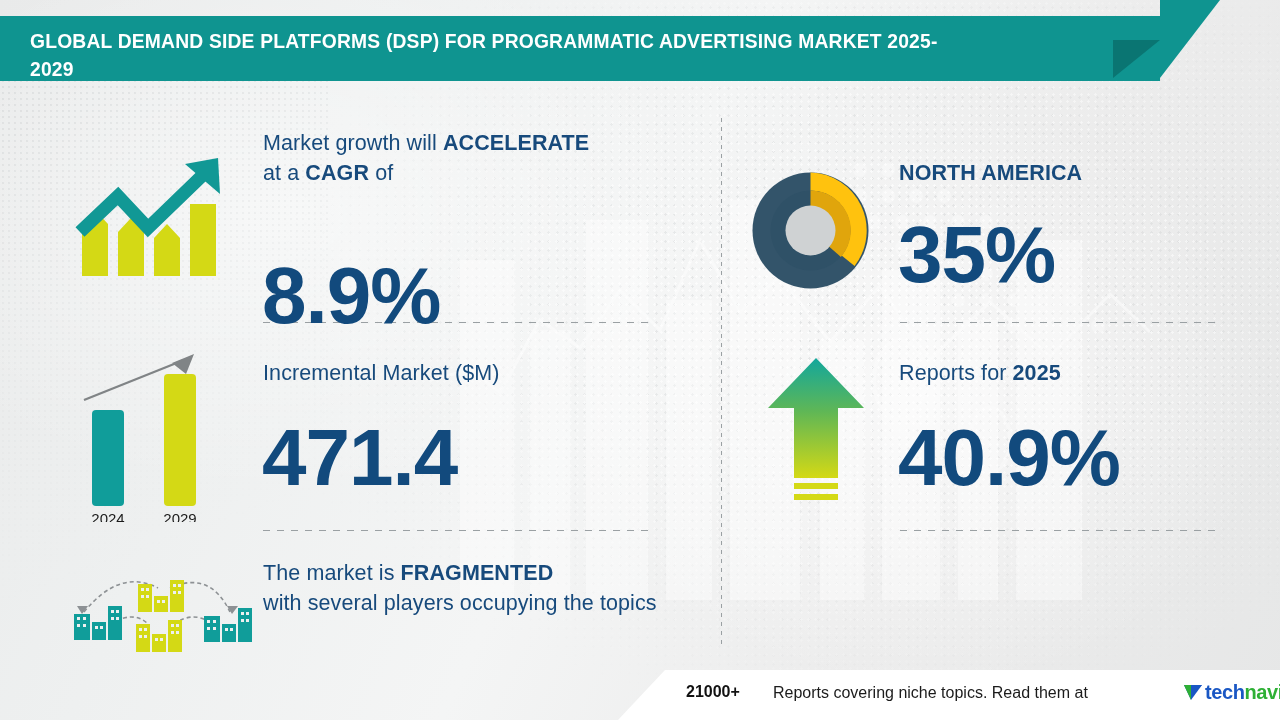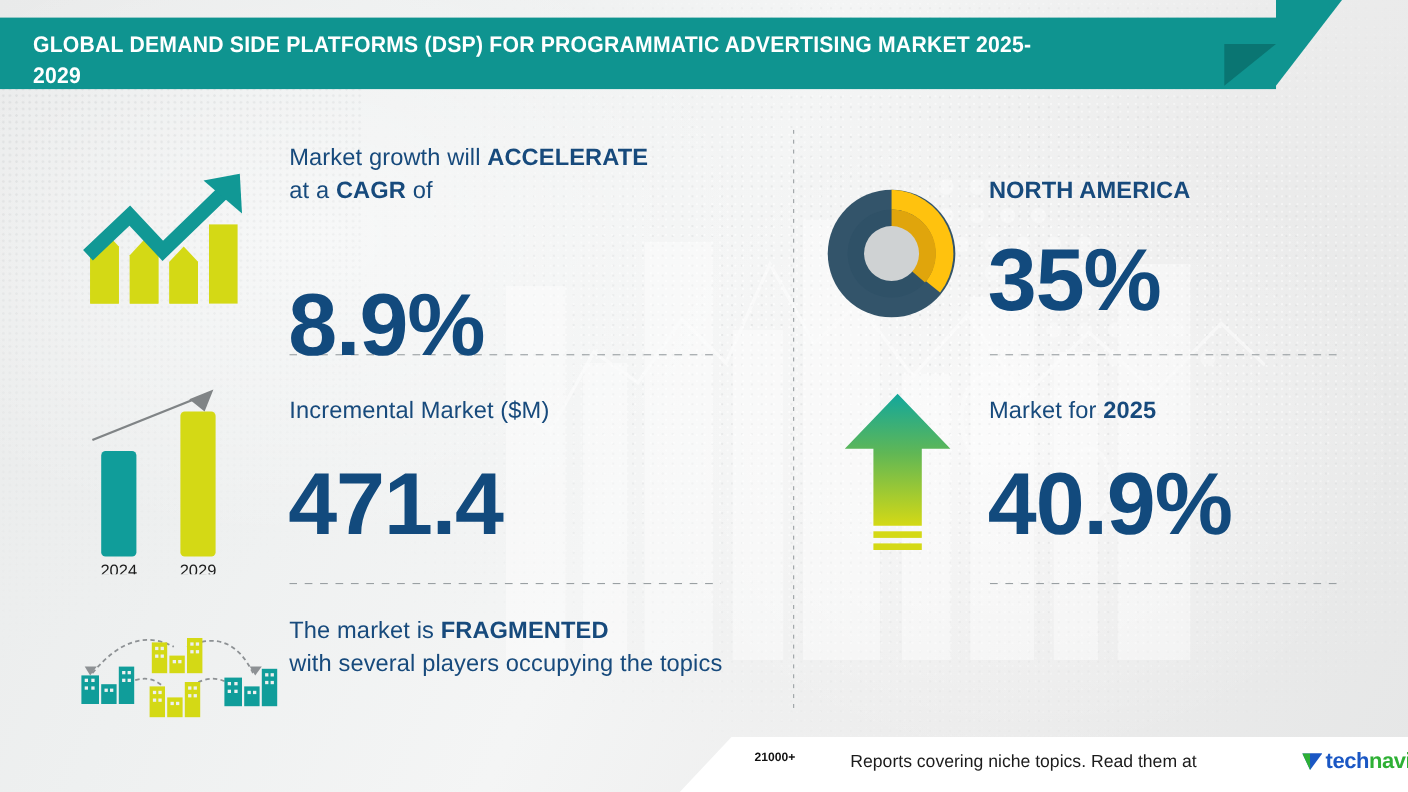--- a/index.html
+++ b/index.html
@@ -134,21 +134,21 @@
     z-index: 7;
   }
   .footer-bg {
     position: absolute; inset: 0;
     background: #ffffff;
     -webkit-clip-path: polygon(665px 0, 1280px 0, 1280px 50px, 618px 50px);
             clip-path: polygon(665px 0, 1280px 0, 1280px 50px, 618px 50px);
   }
   .footer-count {
     position: absolute; left: 686px; top: 13px;
-    color: #111111; font-size: 11px; font-weight: bold;
+    color: #111111; font-size: 16px; font-weight: bold;
   }
   .footer-text {
     position: absolute; left: 773px; top: 14px;
     color: #1b1b1b; font-size: 16px; font-weight: 400;
   }
   .logo { position: absolute; left: 1183px; top: 11px; display: flex; align-items: center; }
   .logo-word { font-size: 20px; font-weight: bold; letter-spacing: -.4px; }
   .logo-tech { color: #1a57c4; }
   .logo-navio { color: #2eb035; }
 </style>
@@ -376,21 +376,21 @@
         <stop offset="45%" stop-color="#60b755"></stop>
         <stop offset="100%" stop-color="#d4d915"></stop>
       </linearGradient>
     </defs>
     <polygon points="50,2 98,52 72,52 72,122 28,122 28,52 2,52" fill="url(#arrowGrad)"></polygon>
     <rect x="28" y="127" width="44" height="6" fill="#d4d915"></rect>
     <rect x="28" y="138" width="44" height="6" fill="#d4d915"></rect>
   </svg>
 
   <div class="stat-label lbl-g25">
-    <span>Market for </span><b>2025</b>
+    <span>Reports for </span><b>2025</b>
   </div>
   <div class="stat-value val-g25">40.9%</div>
 
   <div class="footer">
     <div class="footer-bg"></div>
     <div class="footer-count">21000+</div>
     <div class="footer-text">Reports covering niche topics. Read them at</div>
     <div class="logo">
       <svg width="20" height="21" viewBox="0 0 20 21" style="margin-right:2px;">
         <polygon points="1,3 19,3 8,18" fill="#1a57c4"></polygon>

